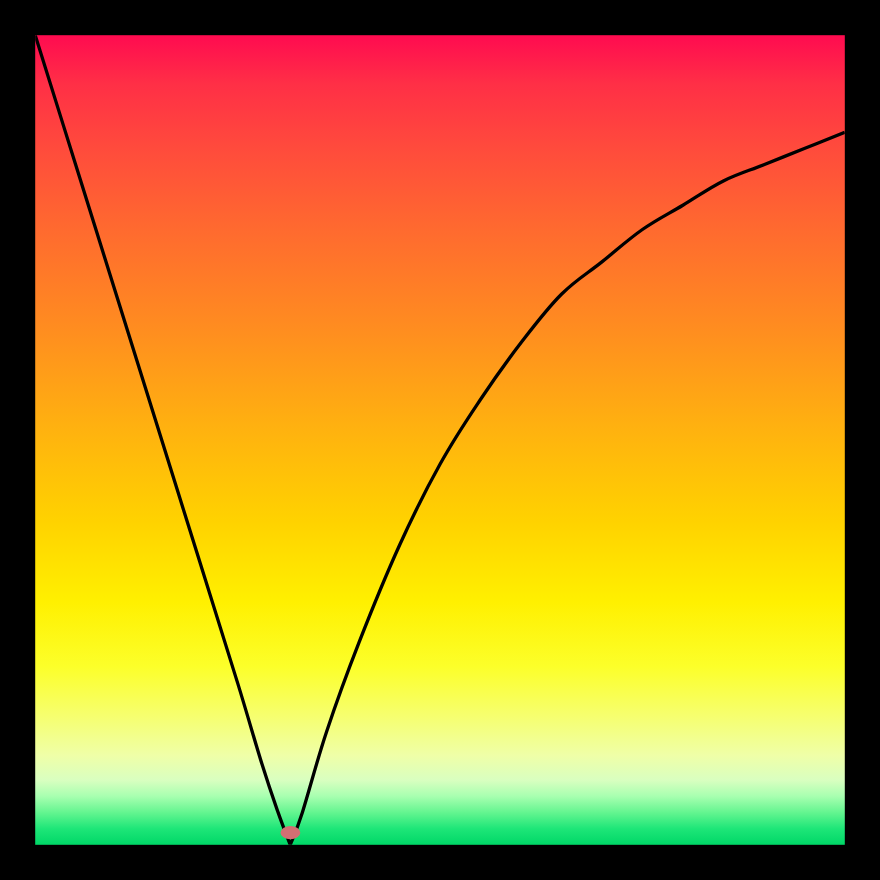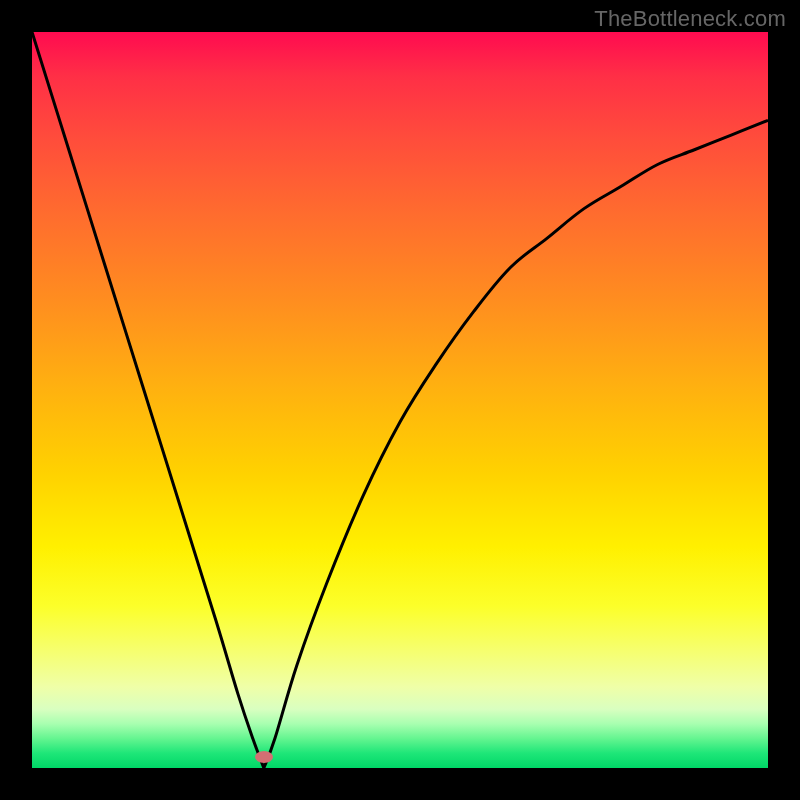--- a/index.html
+++ b/index.html
@@ -71,21 +71,20 @@
     height: 12px;
     border-radius: 50% / 50%;
     background: #d36f73;
     transform: translate(-50%, -50%);
   }
 </style>
 </head>
 <body>
 
 <div class="outer">
-  <div class="watermark">TheBottleneck.com</div>
 
   <div class="plot">
     <svg class="curve" viewBox="0 0 736 736" preserveAspectRatio="none">
       <path id="curve-path" d="M 0.00 0.00 C 6.62 21.20, 23.55 75.37, 36.80 117.76 C 50.05 160.15, 60.35 193.13, 73.60 235.52 C 86.85 277.91, 97.15 310.89, 110.40 353.28 C 123.65 395.67, 133.95 428.65, 147.20 471.04 C 160.45 513.43, 173.40 554.36, 184.00 588.80 C 194.60 623.24, 199.46 641.20, 206.08 662.40 C 212.70 683.60, 216.16 693.31, 220.80 706.56 C 225.44 719.81, 229.85 730.70, 231.84 736.00 L 231.84 736.00 C 233.83 730.70, 236.92 725.11, 242.88 706.56 C 248.84 688.01, 255.69 660.78, 264.96 632.96 C 274.23 605.14, 282.48 582.47, 294.40 552.00 C 306.32 521.53, 317.95 492.83, 331.20 463.68 C 344.45 434.53, 354.75 413.93, 368.00 390.08 C 381.25 366.23, 391.55 351.07, 404.80 331.20 C 418.05 311.33, 428.35 296.90, 441.60 279.68 C 454.85 262.46, 465.15 248.77, 478.40 235.52 C 491.65 222.27, 501.95 216.68, 515.20 206.08 C 528.45 195.48, 538.75 185.91, 552.00 176.64 C 565.25 167.37, 575.55 162.51, 588.80 154.56 C 602.05 146.61, 612.35 139.10, 625.60 132.48 C 638.85 125.86, 649.15 123.06, 662.40 117.76 C 675.65 112.46, 685.95 108.34, 699.20 103.04 C 712.45 97.74, 729.38 90.97, 736.00 88.32 "></path>
     </svg>
     <div class="marker" id="min-marker" style="left: 231.84px; top: 724.96px; background: rgb(211, 111, 115);"></div>
   </div>
 </div>
 
 </body></html>

